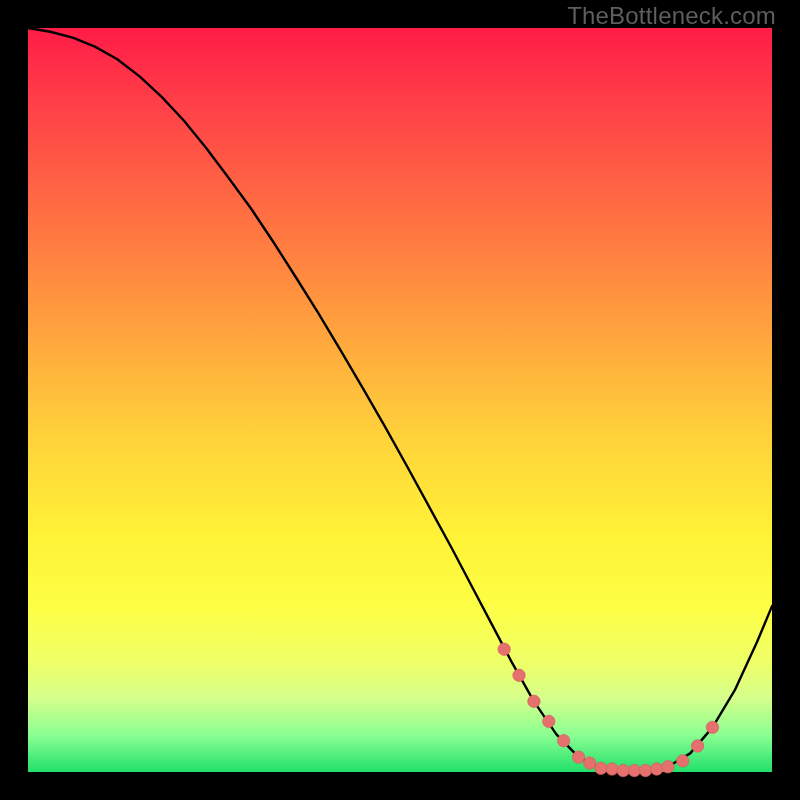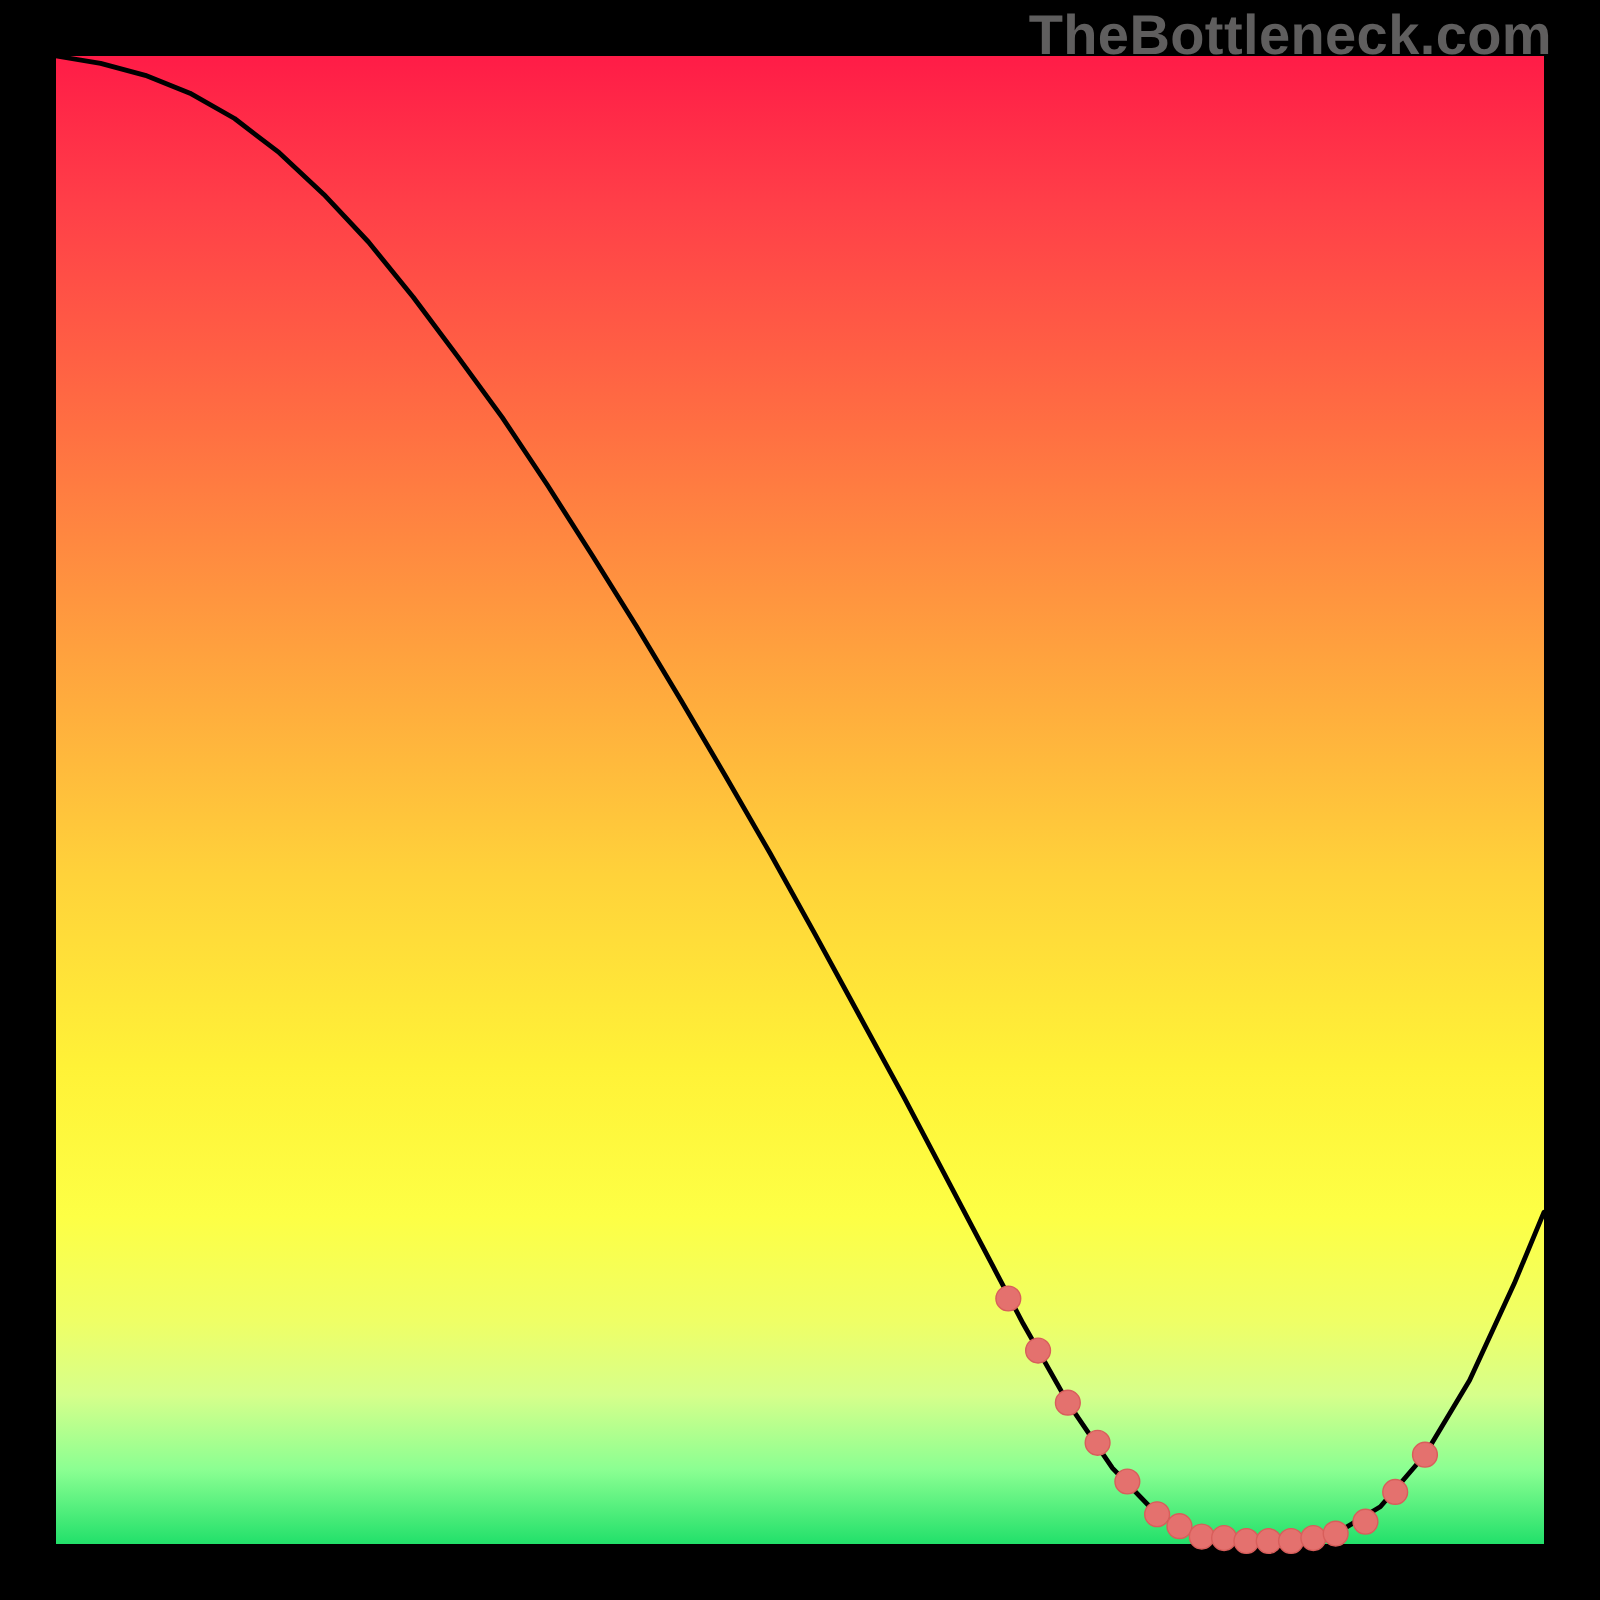--- a/index.html
+++ b/index.html
@@ -15,22 +15,22 @@
     position: relative;
     width: 800px;
     height: 800px;
     background: #000;
   }
   .watermark {
     position: absolute;
     top: 2px;
     right: 24px;
     color: #5f5e5e;
-    font-size: 28px;
-    font-weight: 700;
+    font-size: 24px;
+    font-weight: 400;
     letter-spacing: 0.2px;
     z-index: 10;
   }
   .plot-area {
     position: absolute;
     left: 28px;
     top: 28px;
     width: 744px;
     height: 744px;
     background: linear-gradient(

